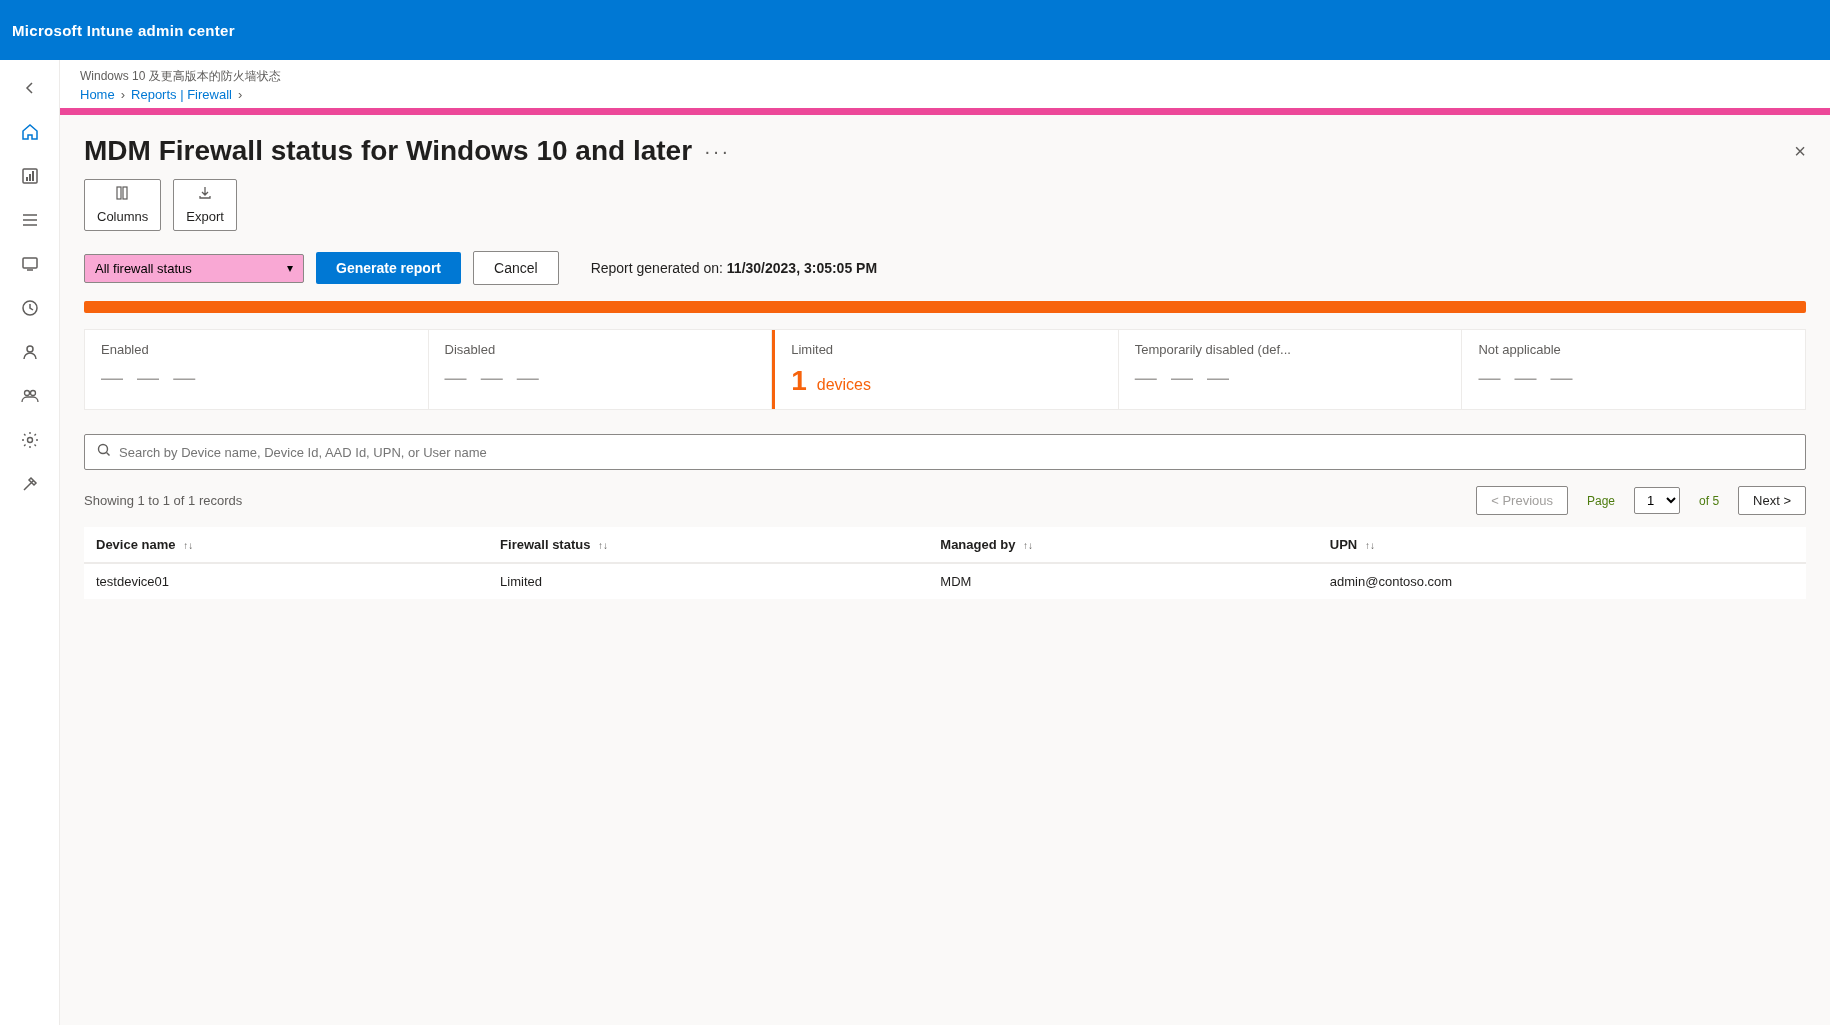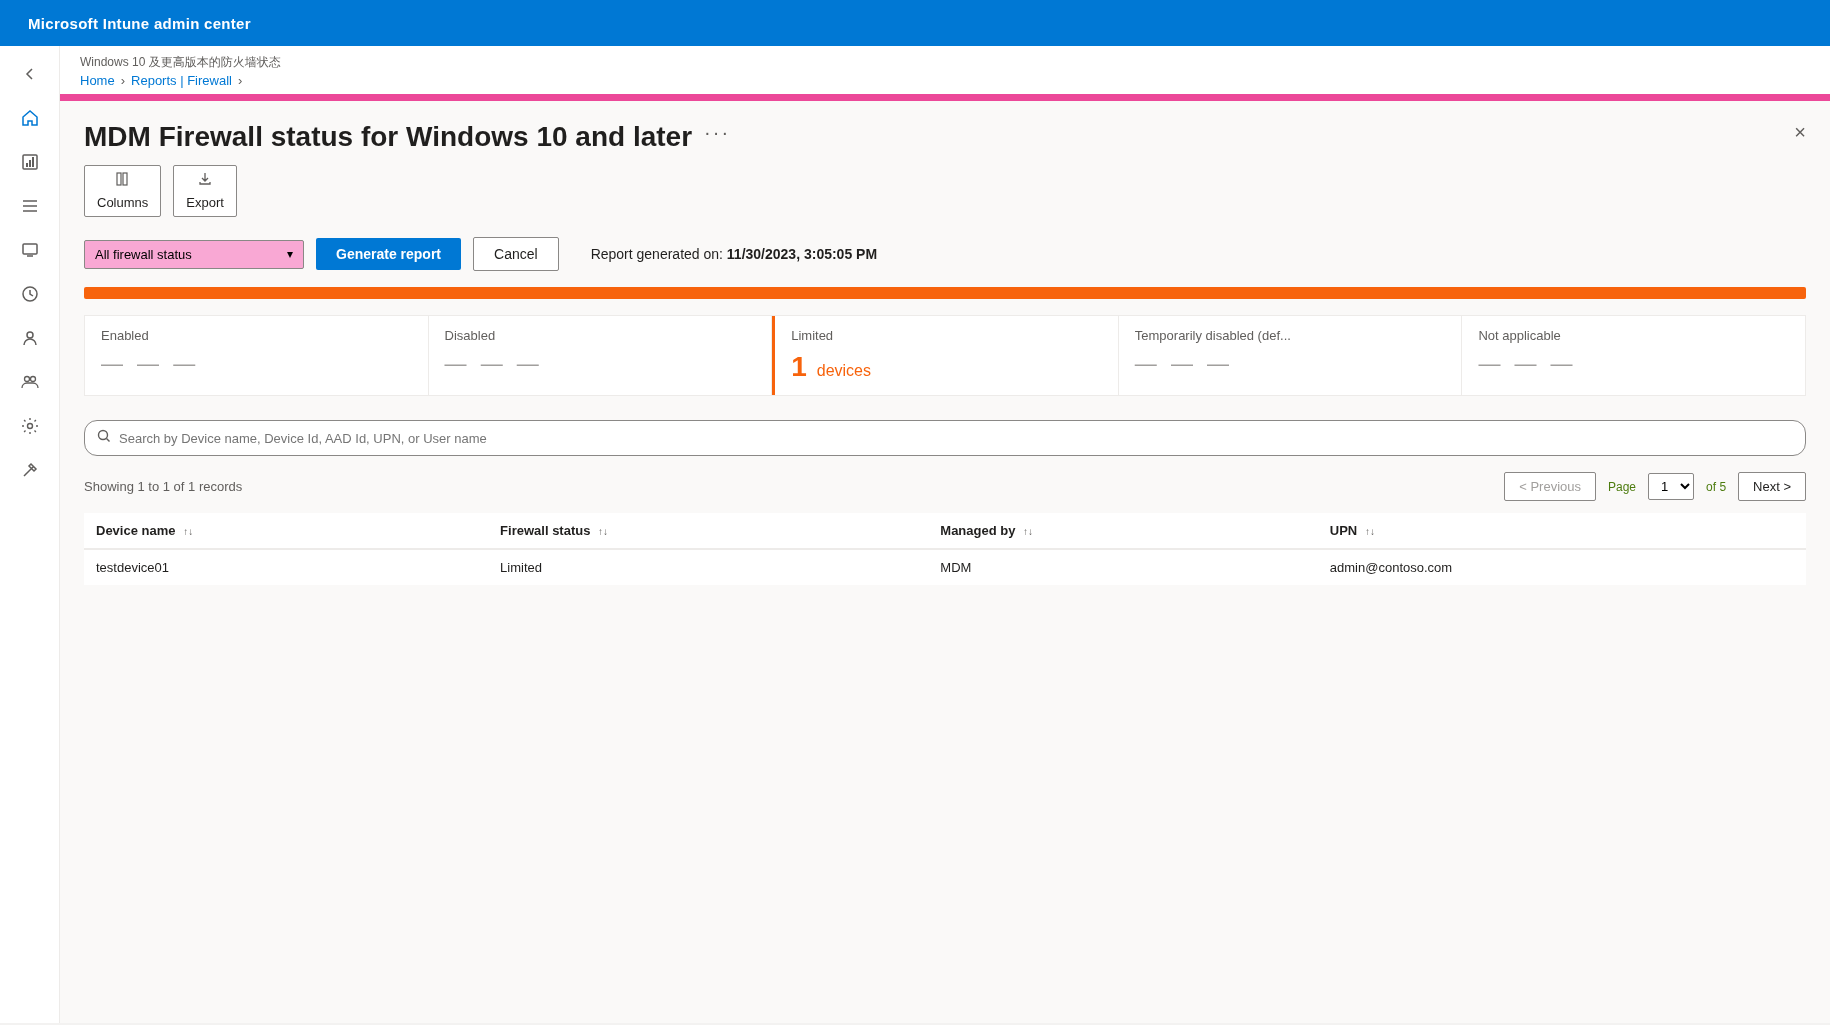--- a/index.html
+++ b/index.html
@@ -1,24 +1,24 @@
 <!DOCTYPE html>
 <html><head>
   <meta charset="utf-8">
   <style>
     * { box-sizing: border-box; margin: 0; padding: 0; }
     body { font-family: 'Segoe UI', Arial, sans-serif; background: #f3f2f1; overflow: hidden; width: 1830px; height: 1025px; }
 
     
     .top-bar {
       background: #0078d4;
-      height: 46px;
-      display: flex;
-      align-items: center;
-      padding: 0 28px;
+      height: 60px;
+      display: flex;
+      align-items: center;
+      padding: 0 12px;
       gap: 10px;
     }
     .top-bar-logo {
       color: white;
       font-size: 15px;
       font-weight: 600;
       letter-spacing: 0.3px;
     }
 
     
@@ -68,21 +68,21 @@
     .breadcrumb-link { color: #0078d4; cursor: pointer; text-decoration: none; }
     .breadcrumb-sep { color: #605e5c; }
     .breadcrumb-current { color: #0078d4; cursor: pointer; }
 
     
     .content-area { padding: 20px 24px; }
 
     
     .panel-title-row {
       display: flex;
-      align-items: flex-start;
+      align-items: center;
       gap: 12px;
       margin-bottom: 12px;
     }
     .panel-title {
       font-size: 28px;
       font-weight: 600;
       color: #201f1e;
     }
     .panel-more {
       font-size: 20px;
@@ -189,21 +189,21 @@
     .status-card-label { font-size: 13px; color: #605e5c; margin-bottom: 8px; }
     .status-card-dash { font-size: 22px; color: #a19f9d; letter-spacing: 4px; }
     .status-limited-val { font-size: 28px; font-weight: 700; color: #f7630c; }
     .status-limited-label { font-size: 16px; color: #f7630c; margin-left: 4px; }
 
     
     .search-box {
       display: flex;
       align-items: center;
       border: 1px solid #8a8886;
-      border-radius: 13px;
+      border-radius: 2px;
       padding: 8px 12px;
       background: white;
       margin-bottom: 16px;
       gap: 8px;
     }
     .search-input {
       border: none;
       outline: none;
       font-size: 13px;
       color: #605e5c;
@@ -215,21 +215,21 @@
     .pagination-row {
       display: flex;
       align-items: center;
       justify-content: space-between;
       margin-bottom: 12px;
     }
     .records-label { font-size: 13px; color: #605e5c; }
     .pagination-controls {
       display: flex;
       align-items: center;
-      gap: 12px;
+      gap: 19px;
     }
     .page-btn {
       padding: 6px 14px;
       border: 1px solid #8a8886;
       background: white;
       border-radius: 2px;
       font-size: 13px;
       cursor: pointer;
       color: #201f1e;
     }

